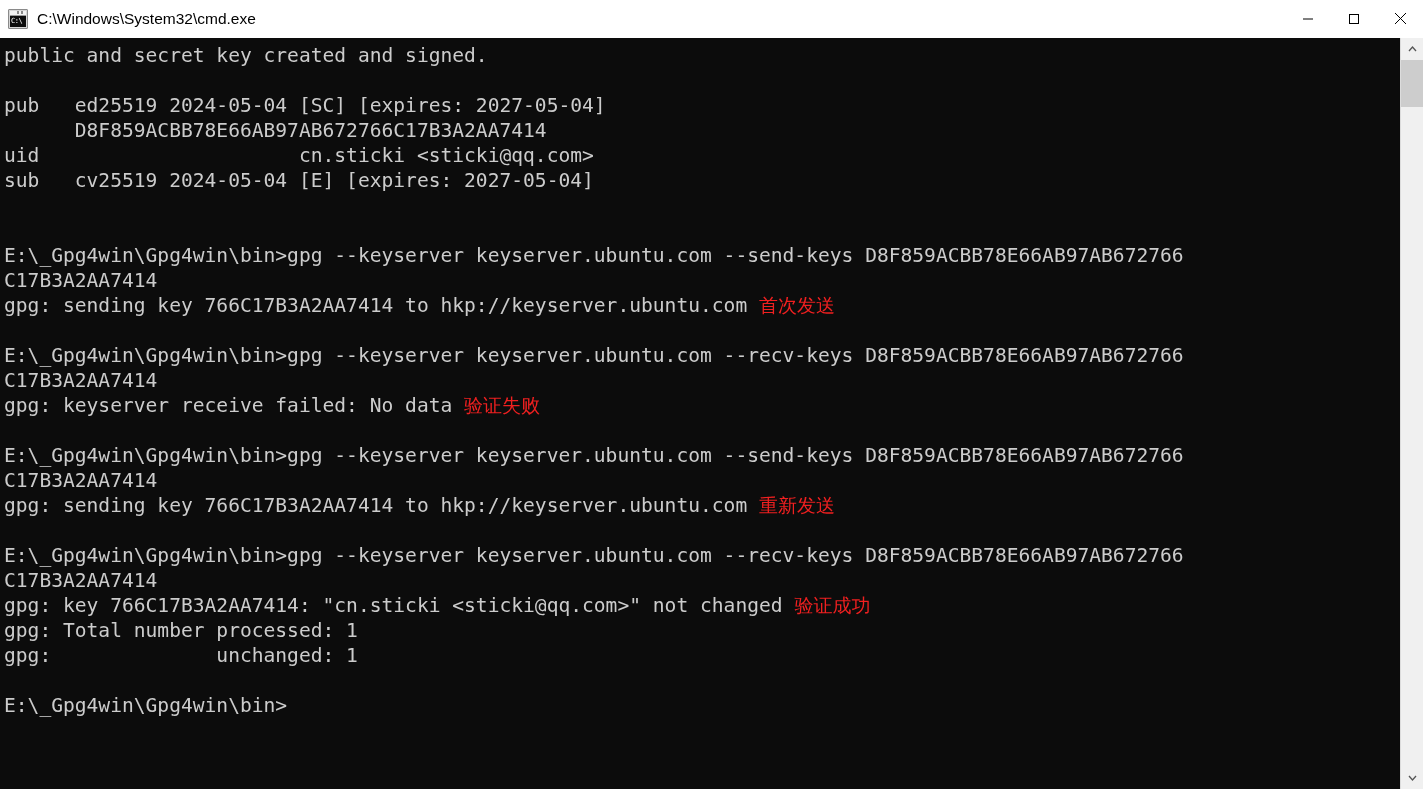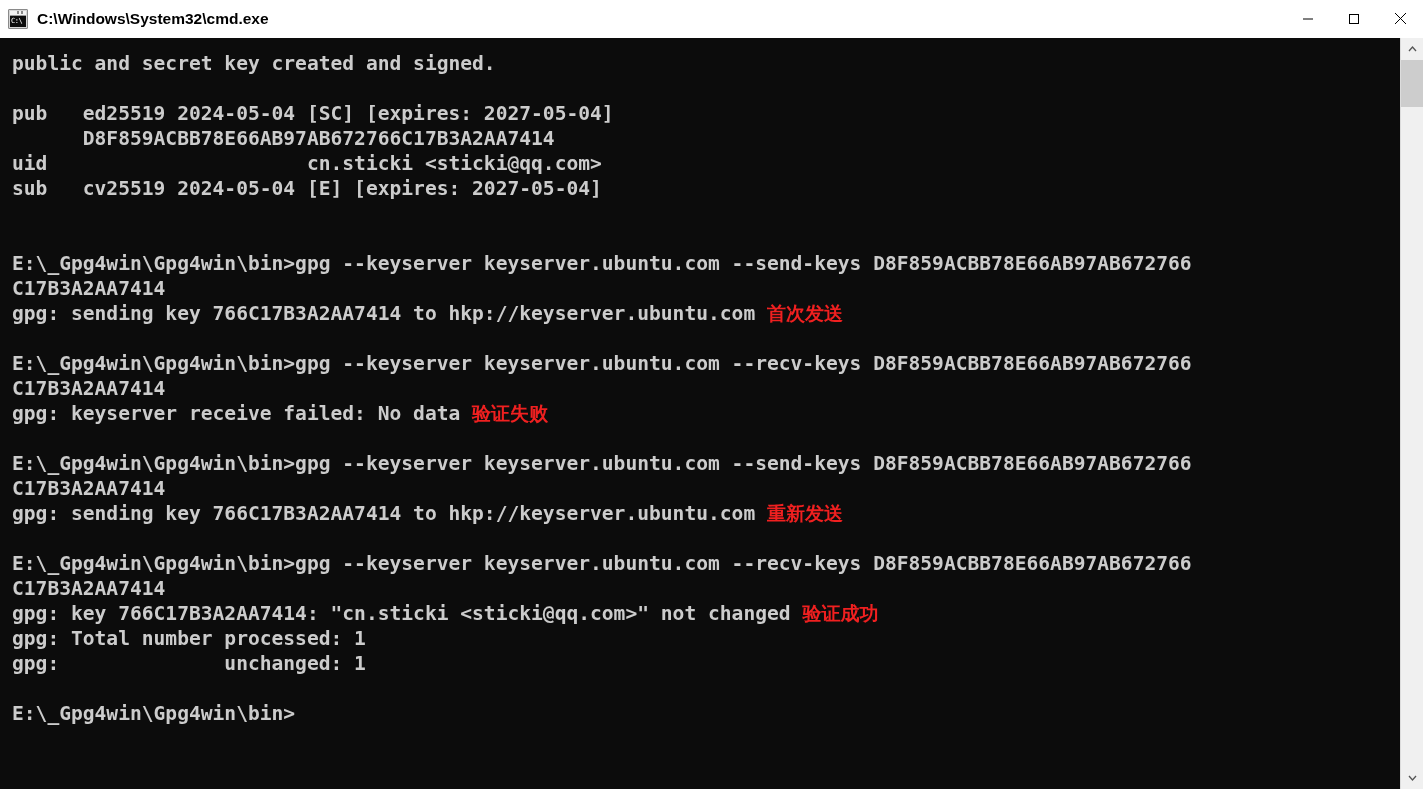--- a/index.html
+++ b/index.html
@@ -86,21 +86,20 @@
     box-sizing: border-box;
     overflow: hidden;
     white-space: nowrap;
   }
   .title-text {
     font-family: "Liberation Sans", sans-serif;
     font-size: 15.5px;
     color: #000000;
     white-space: nowrap;
     line-height: 38px;
-    font-weight: bold;
   }
 
   .window-controls {
     display: flex;
     height: 38px;
     flex: 0 0 auto;
   }
   .win-btn {
     width: 46px;
     height: 38px;
@@ -122,29 +121,28 @@
     width: 1400px;
     height: 751px;
     background: #0c0c0c;
     overflow: hidden;
     box-sizing: border-box;
   }
   .console-text {
     position: absolute;
     top: 0;
     left: 0;
-    margin: 12px;
+    margin: 4px;
     padding: 1px 0 0 0;
     font-family: "DejaVu Sans Mono", "Liberation Mono", monospace;
     font-size: 19.6px;
     line-height: 25px;
     color: #cccccc;
     white-space: pre;
     letter-spacing: 0px;
-    font-weight: bold;
   }
   .console-text .ann {
     color: #f02020;
     font-family: "DejaVu Sans", sans-serif;
     font-size: 19px;
   }
 
   
   .scrollbar {
     position: absolute;

